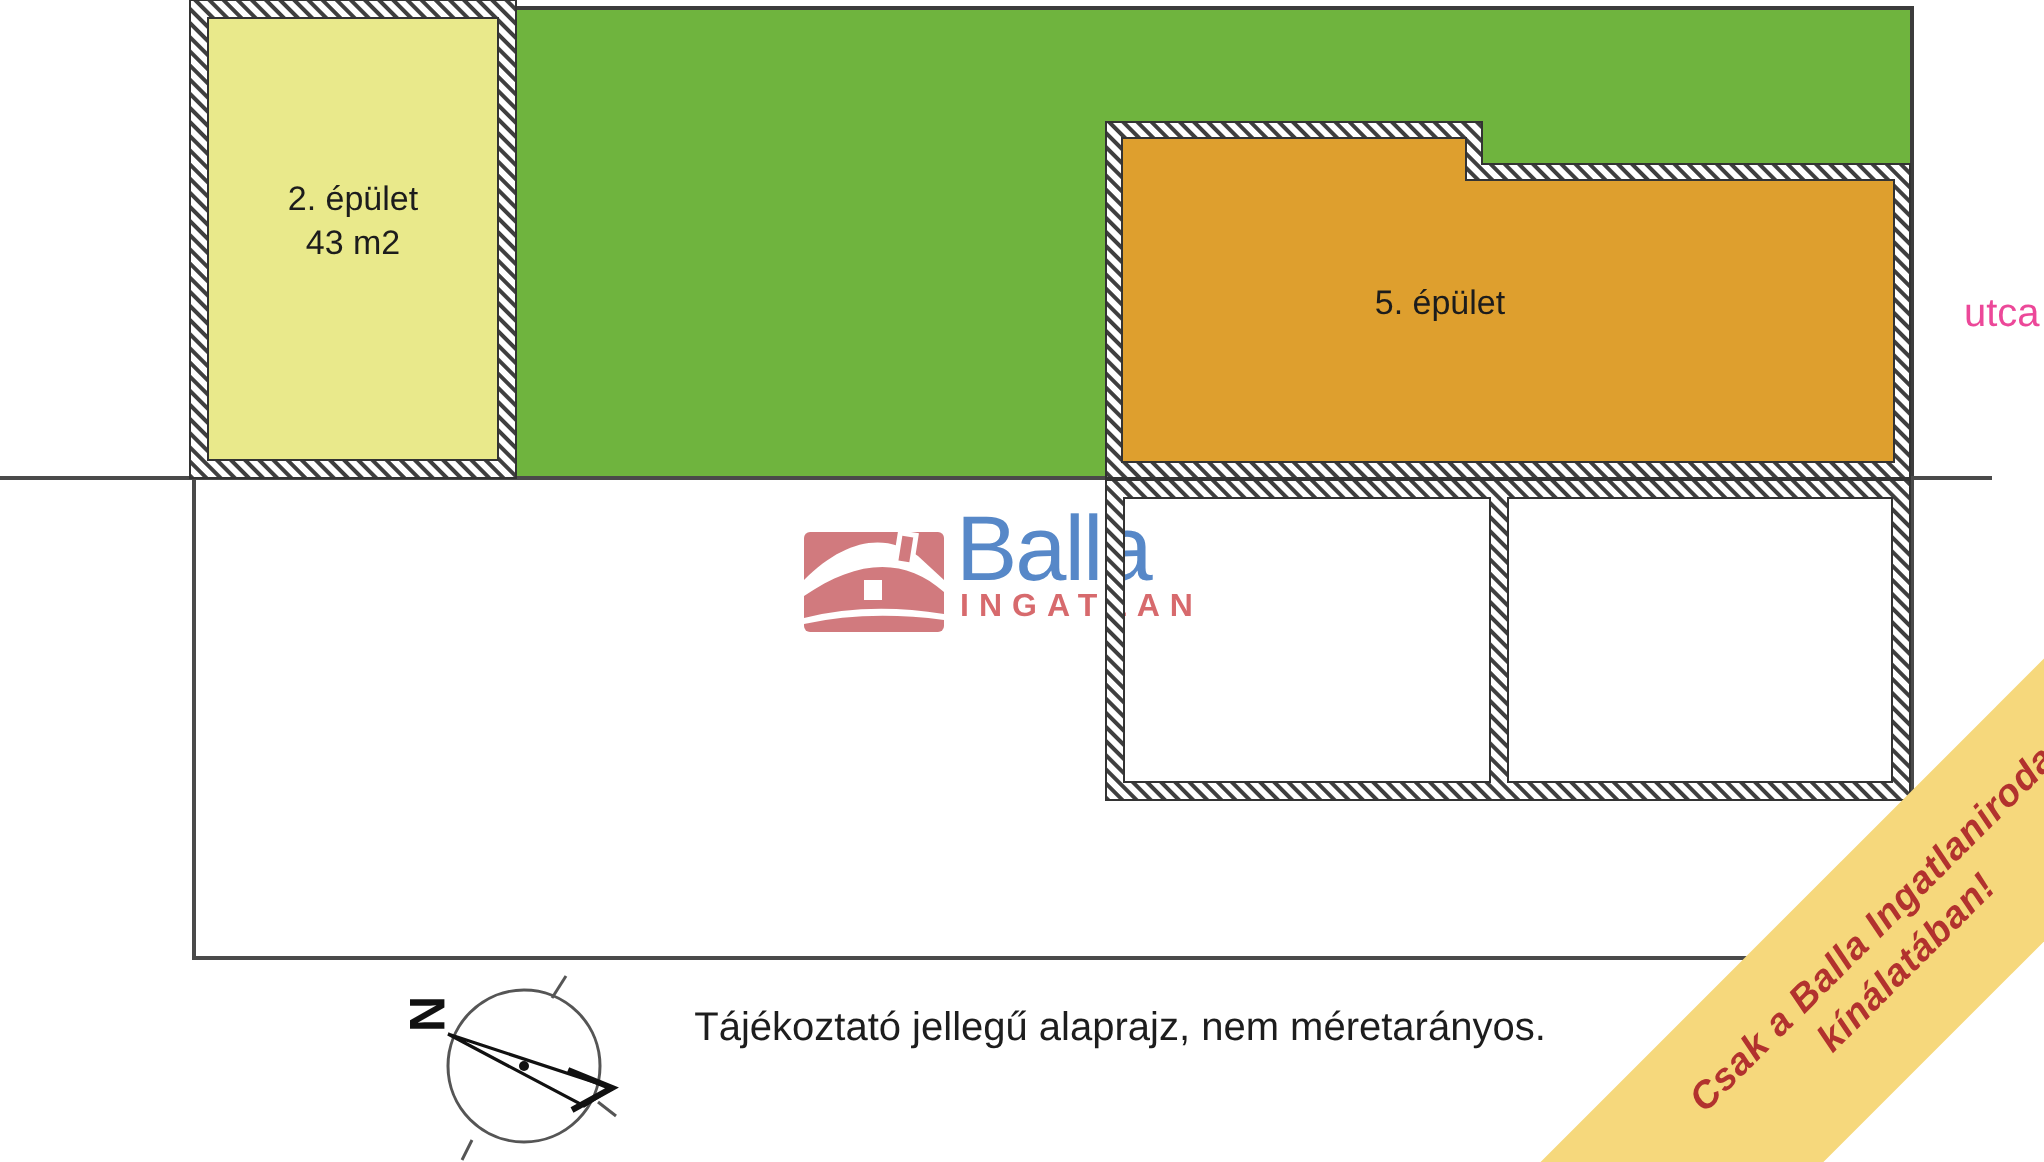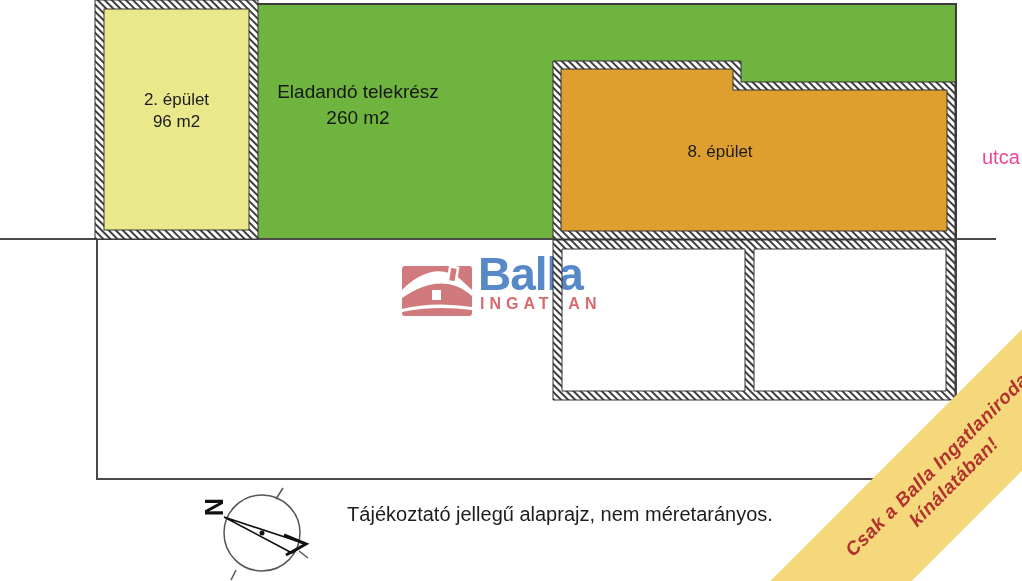--- a/index.html
+++ b/index.html
@@ -21,21 +21,21 @@
   
   .area-label{z-index:6;text-align:center;color:#1c1c1c;font-size:17px;line-height:22px;}
   .plot-label{left:253px;top:79px;width:210px;font-size:19px;line-height:26px;color:#161616;}
   .b2-label{left:95px;top:89px;width:163px;}
   .b1-label{left:560px;top:141px;width:320px;}
   .street-label{left:982px;top:146px;font-size:20px;color:#ec4899;z-index:6;}
   .note{left:320px;top:503px;width:480px;text-align:center;font-size:20px;color:#1d1d1d;z-index:6;}
   
   .logo{left:400px;top:258px;width:255px;height:66px;z-index:4;opacity:.93;}
   .logo-house{position:absolute;left:2px;top:6px;}
-  .logo-name{position:absolute;left:78px;top:-7px;font-size:46px;font-weight:bold;line-height:1;letter-spacing:-1px;}
+  .logo-name{position:absolute;left:78px;top:-7px;font-size:46px;font-weight:normal;line-height:1;letter-spacing:-1px;}
   .logo-sub{position:absolute;left:80px;top:37px;font-size:16px;font-weight:bold;letter-spacing:5px;}
   
   .compass{left:198px;top:483px;z-index:6;}
   
   .ribbon{left:732px;top:425px;width:430px;height:100px;z-index:10;
     transform:rotate(-45deg);text-align:center;padding-top:24px;}
   .ribbon div{font-size:19px;font-weight:bold;font-style:italic;line-height:24px;letter-spacing:.5px;}
 </style>
 </head>
 <body>
@@ -76,30 +76,26 @@
     <g>
       <path d="M553,61 H741 V82 H955 V239 H553 Z" fill="url(#hatch)" stroke="#333" stroke-width="1"></path>
       <path d="M561,69 H733 V90 H947 V231 H561 Z" fill="#de9f2e" stroke="#333" stroke-width="1"></path>
     </g>
 
     <g>
       <path d="M553,240 H955 V400 H553 Z M562,249 H745 V391 H562 Z M754,249 H946 V391 H754 Z" fill="url(#hatch)" fill-rule="evenodd" stroke="#333" stroke-width="1"></path>
     </g>
   </svg>
 
-  <div class="abs area-label plot-label">
-    <div>Eladandó telekrész</div>
-    <div>260 m2</div>
-  </div>
   <div class="abs area-label b2-label">
     <div>2. épület</div>
-    <div>96 m2</div>
+    <div>43 m2</div>
   </div>
   <div class="abs area-label b1-label">
-    <div>8. épület</div>
+    <div>5. épület</div>
   </div>
   <div class="abs street-label">utca</div>
   <div class="abs note">Tájékoztató jellegű alaprajz, nem méretarányos.</div>
 
   <svg class="abs compass" width="130" height="98" viewBox="0 0 130 98">
     <circle cx="64" cy="50" r="38" fill="none" stroke="#555" stroke-width="1.5"></circle>
     <line x1="85" y1="5" x2="78" y2="16" stroke="#555" stroke-width="1.5"></line>
     <line x1="101" y1="68" x2="110" y2="75" stroke="#555" stroke-width="1.5"></line>
     <line x1="38" y1="87" x2="33" y2="97" stroke="#555" stroke-width="1.5"></line>
     <path d="M26,34 L108,61 L94,70 Z" fill="none" stroke="#111" stroke-width="1.6"></path>

